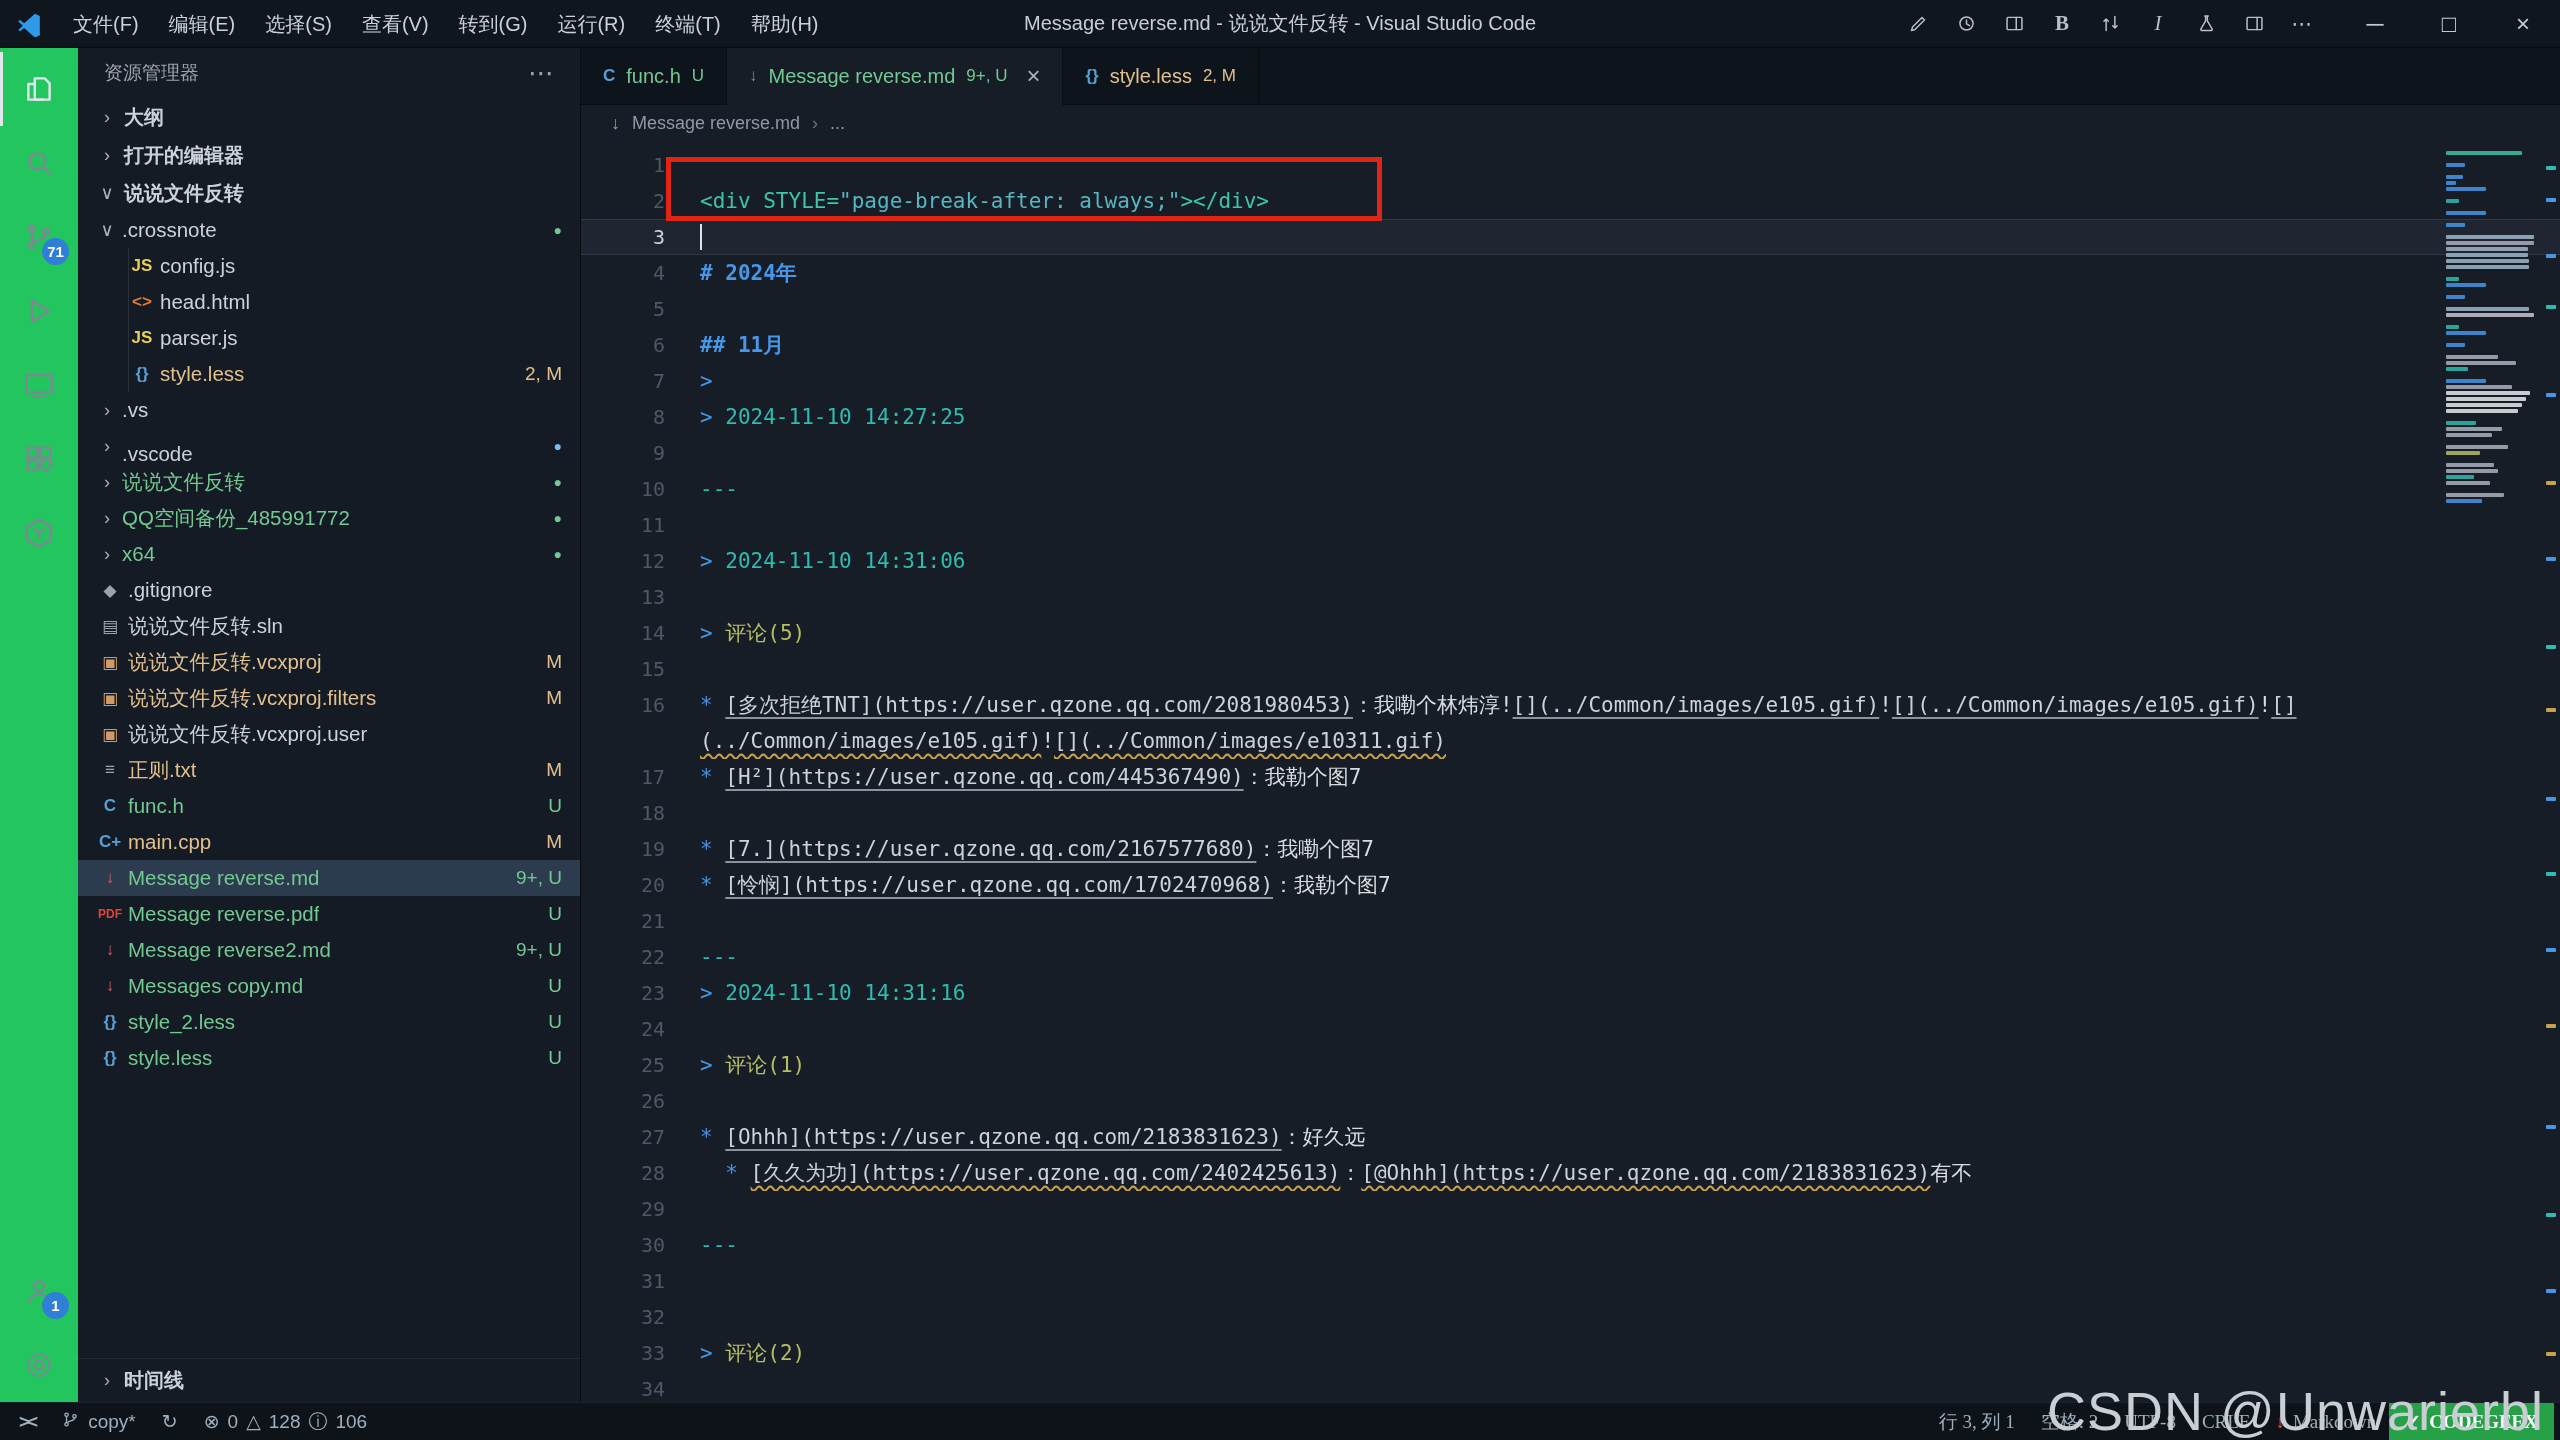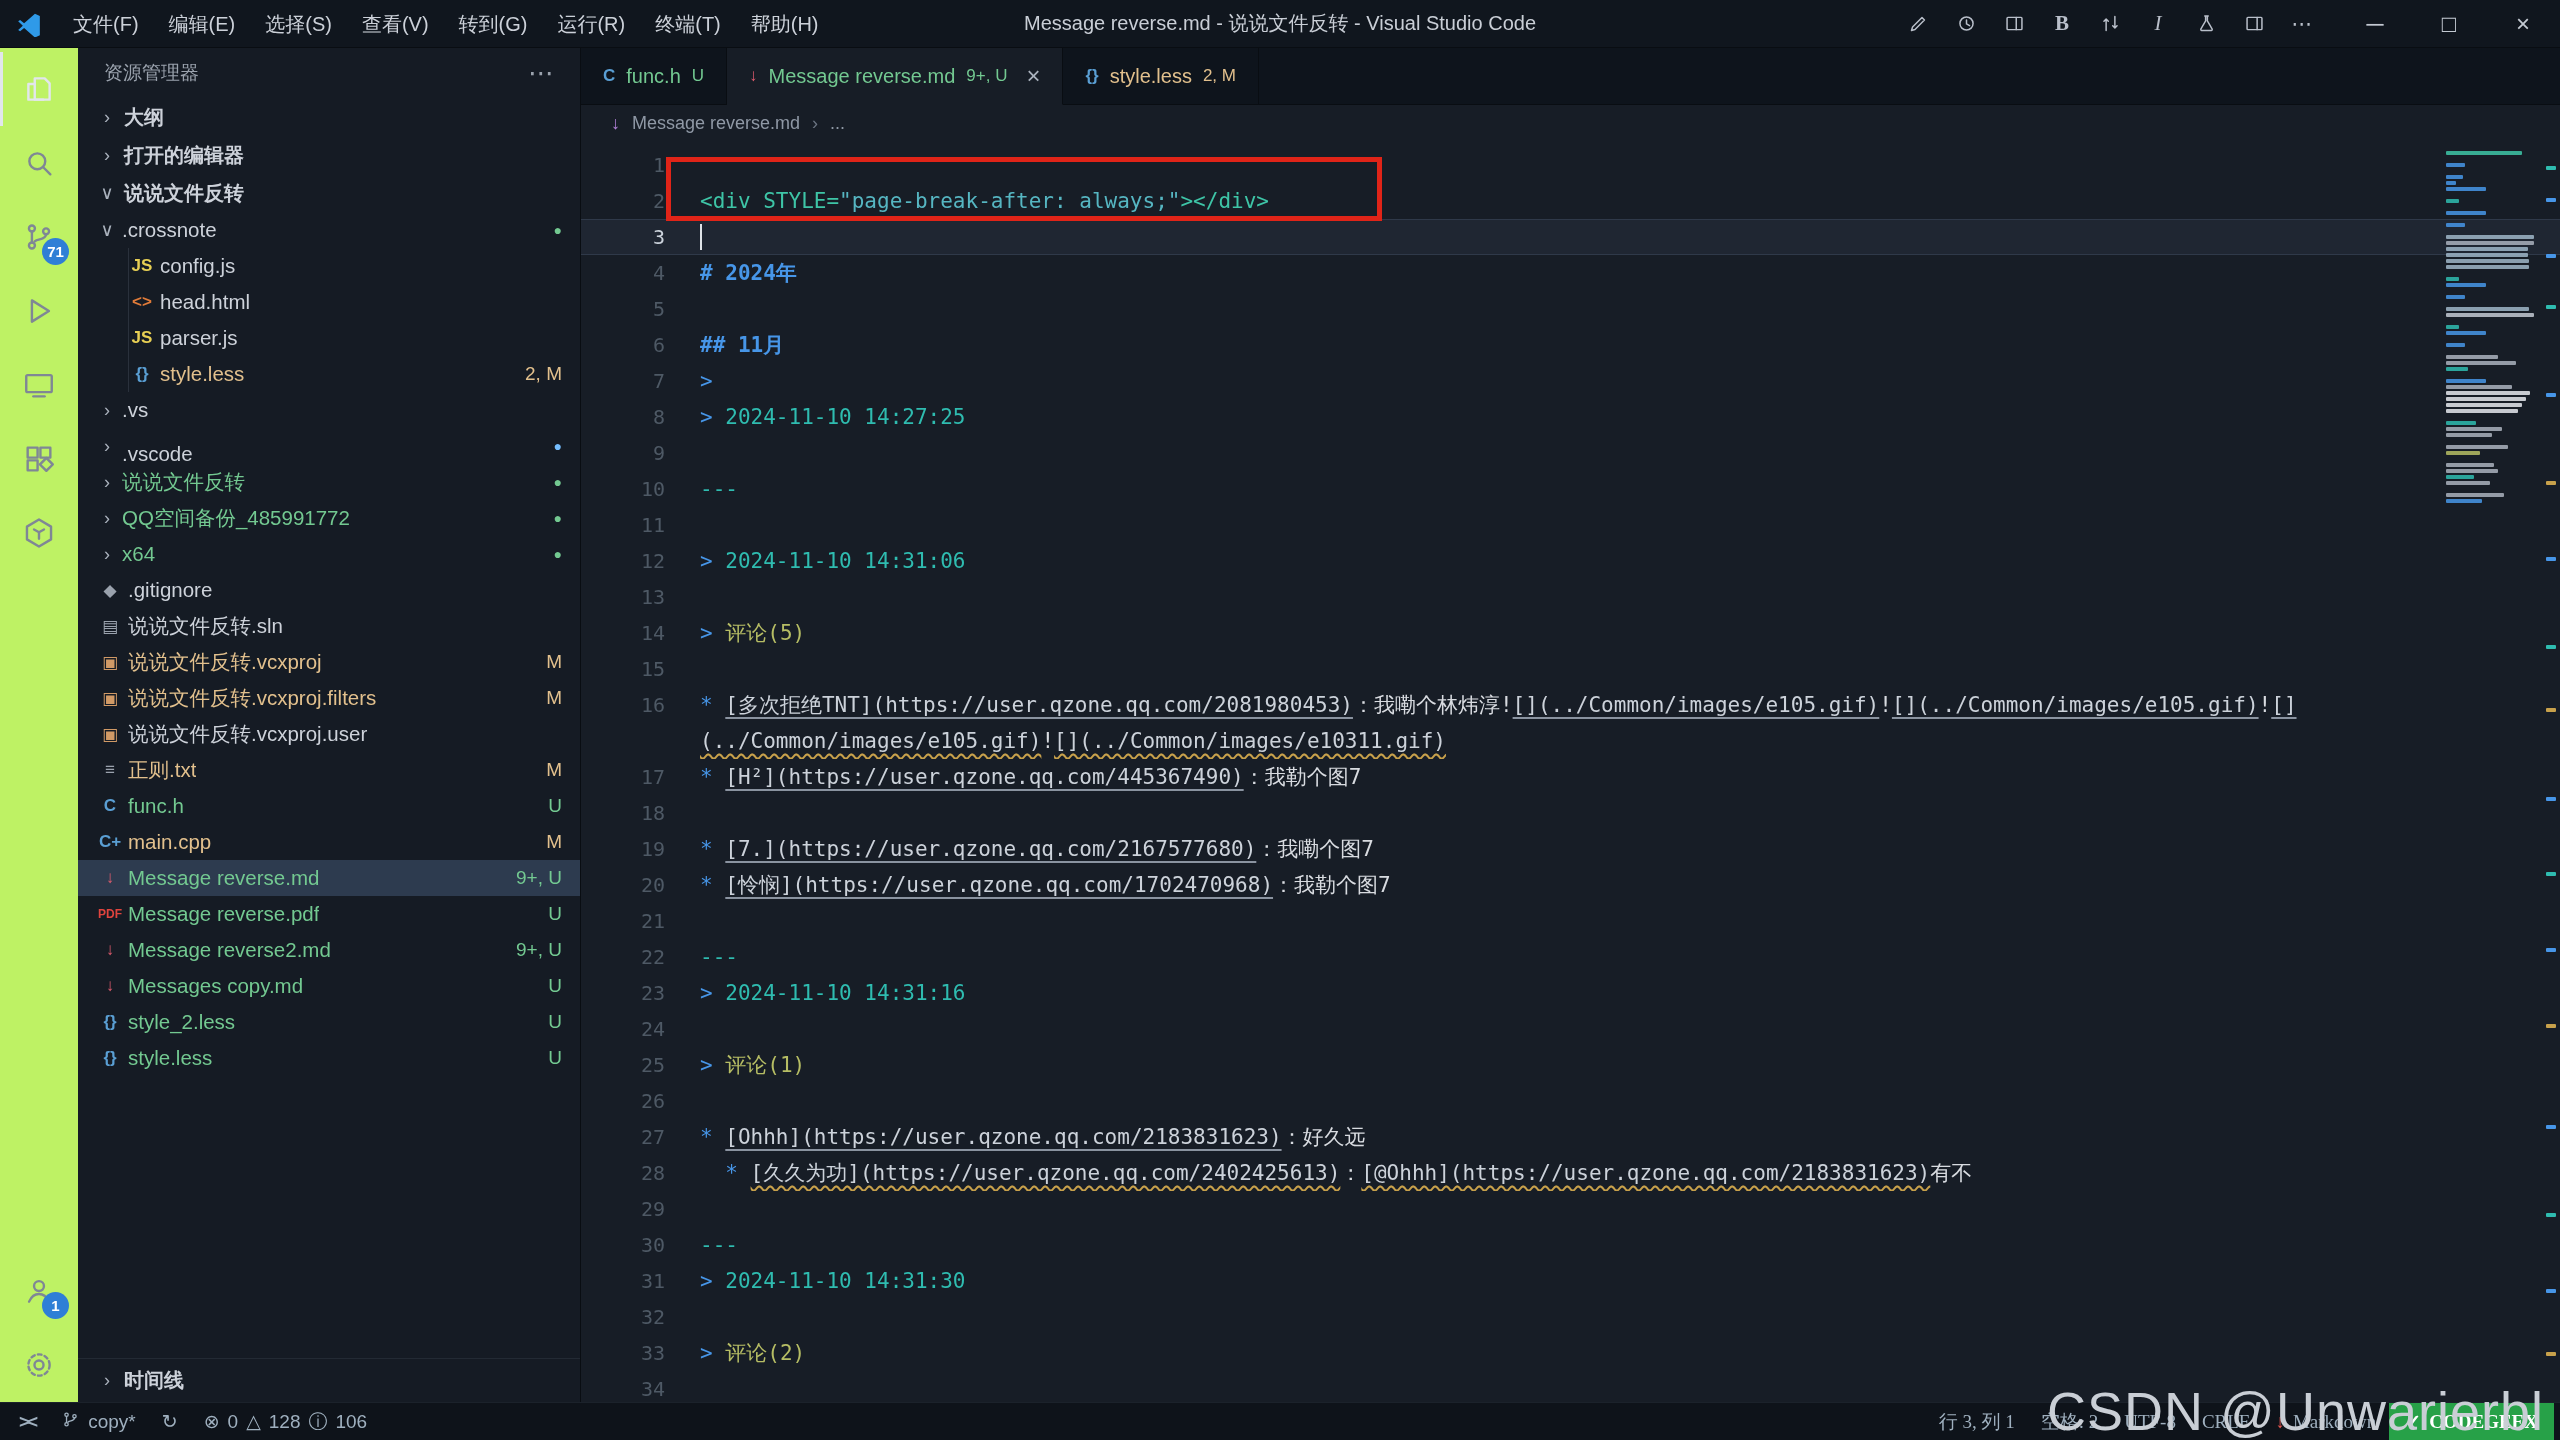--- a/index.html
+++ b/index.html
@@ -17,21 +17,21 @@
   .tb-icon{width:44px;height:40px;display:flex;align-items:center;justify-content:center;color:#b9bfca;font-size:21px;border-radius:6px;}
   .tb-icon.bold-txt{font-weight:bold;font-family:"Liberation Serif",serif;}
   .tb-icon.italic-txt{font-style:italic;font-family:"Liberation Serif",serif;}
   .win-controls{display:flex;height:48px;}
   .win-btn{width:74px;display:flex;align-items:center;justify-content:center;color:#c3c9d2;font-size:24px;}
 
   
   .main{display:flex;height:1354px;}
 
   
-  .activitybar{width:78px;background:#bef264;display:flex;flex-direction:column;align-items:center;padding-top:4px;}
+  .activitybar{width:78px;background:#22c55e;display:flex;flex-direction:column;align-items:center;padding-top:4px;}
   .ab-item{width:78px;height:74px;display:flex;align-items:center;justify-content:center;position:relative;color:#7f8795;cursor:pointer;}
   .ab-item.active{color:#e2e6ec;box-shadow:inset 3px 0 0 #e2e6ec;}
   .ab-badge{position:absolute;right:9px;bottom:9px;min-width:27px;height:27px;border-radius:14px;background:#2f7fd6;color:#fff;font-size:15px;display:flex;align-items:center;justify-content:center;padding:0 5px;font-weight:bold;}
   .ab-spacer{margin-top:auto;}
 
   
   .sidebar{width:503px;background:#151b24;display:flex;flex-direction:column;position:relative;border-right:1px solid #090d12;}
   .sb-header{height:50px;display:flex;align-items:center;padding:0 26px;color:#9aa2ad;font-size:19px;flex:0 0 auto;}
   .sb-more{margin-left:auto;font-size:26px;color:#9aa2ad;cursor:pointer;}
   .sb-section{height:38px;display:flex;align-items:center;font-size:20px;font-weight:bold;color:#cdd2da;padding-left:14px;gap:2px;cursor:pointer;flex:0 0 auto;}
@@ -453,21 +453,21 @@
             <div class="code-row"><span class="gutter">21</span><span class="code"></span></div>
             <div class="code-row"><span class="gutter">22</span><span class="code"><span class="seg-r">---</span></span></div>
             <div class="code-row"><span class="gutter">23</span><span class="code"><span class="seg-q">&gt; </span><span class="seg-d">2024-11-10 14:31:16</span></span></div>
             <div class="code-row"><span class="gutter">24</span><span class="code"></span></div>
             <div class="code-row"><span class="gutter">25</span><span class="code"><span class="seg-q">&gt; </span><span class="seg-c">评论(1)</span></span></div>
             <div class="code-row"><span class="gutter">26</span><span class="code"></span></div>
             <div class="code-row"><span class="gutter">27</span><span class="code"><span class="seg-b">* </span><span class="seg-l">[Ohhh](https://user.qzone.qq.com/2183831623)</span><span class="seg-x">：好久远</span></span></div>
             <div class="code-row"><span class="gutter">28</span><span class="code"><span class="seg-x">  </span><span class="seg-b">* </span><span class="seg-w">[久久为功](https://user.qzone.qq.com/2402425613)</span><span class="seg-x">：</span><span class="seg-w">[@Ohhh](https://user.qzone.qq.com/2183831623)</span><span class="seg-x">有不</span></span></div>
             <div class="code-row"><span class="gutter">29</span><span class="code"></span></div>
             <div class="code-row"><span class="gutter">30</span><span class="code"><span class="seg-r">---</span></span></div>
-            <div class="code-row"><span class="gutter">31</span><span class="code"><span class="seg-q">&gt; </span><span class="seg-d">2024-11-10 14:31:30</span></span></div>
+            <div class="code-row"><span class="gutter">31</span></div>
             <div class="code-row"><span class="gutter">32</span><span class="code"></span></div>
             <div class="code-row"><span class="gutter">33</span><span class="code"><span class="seg-q">&gt; </span><span class="seg-c">评论(2)</span></span></div>
             <div class="code-row"><span class="gutter">34</span><span class="code"></span></div>
           </div>
         <div class="redbox"></div>
         <div class="minimap" id="minimap">
             <div class="mm-row"></div>
             <div class="mm-row" style="width: 75.5px; background: rgb(62, 197, 167);"></div>
             <div class="mm-row"></div>
             <div class="mm-row" style="width: 18.5px; background: rgb(71, 150, 232);"></div>

